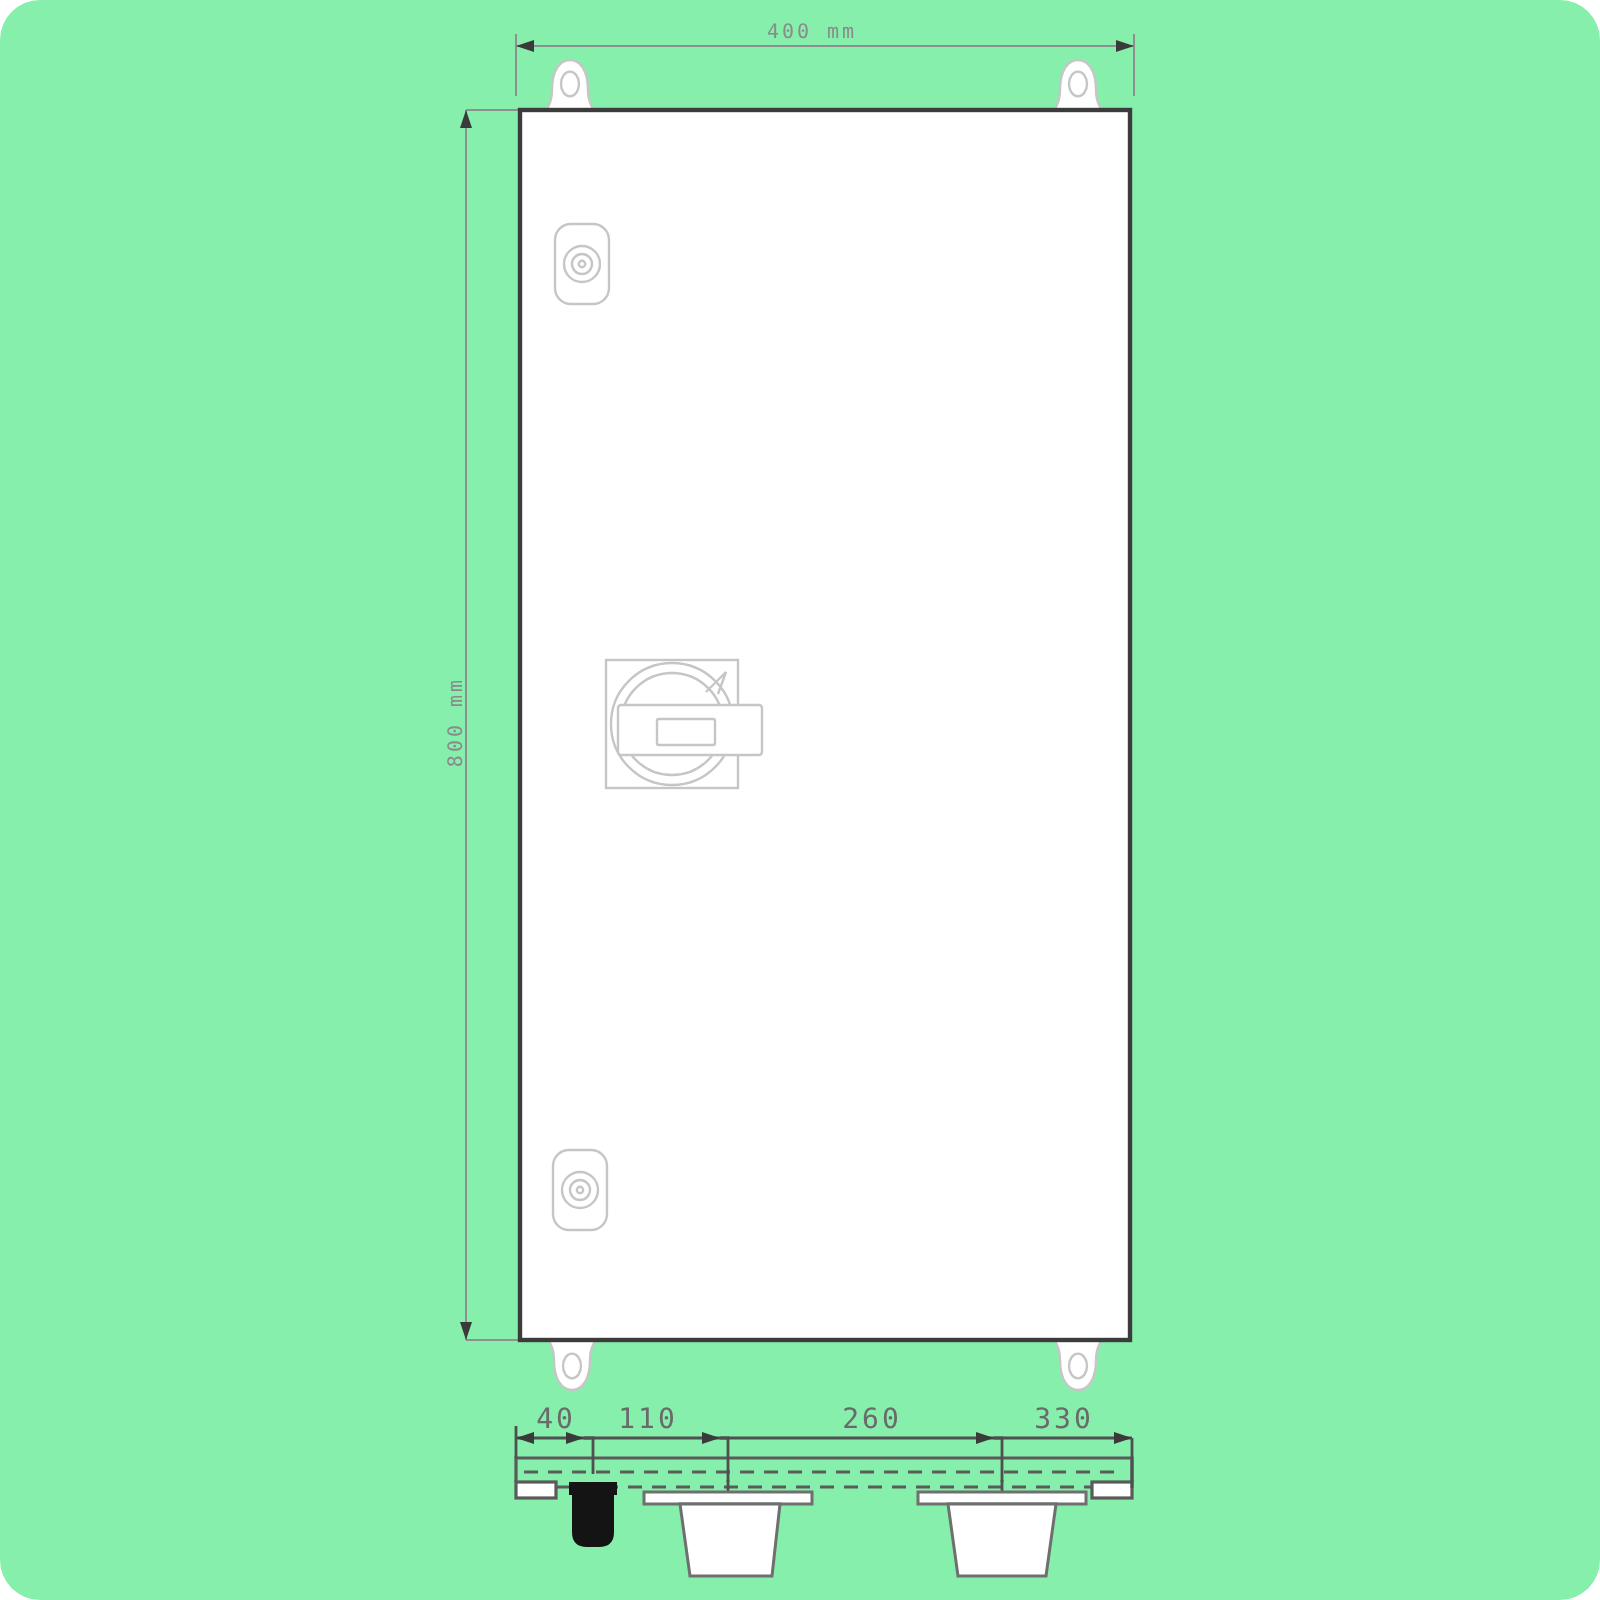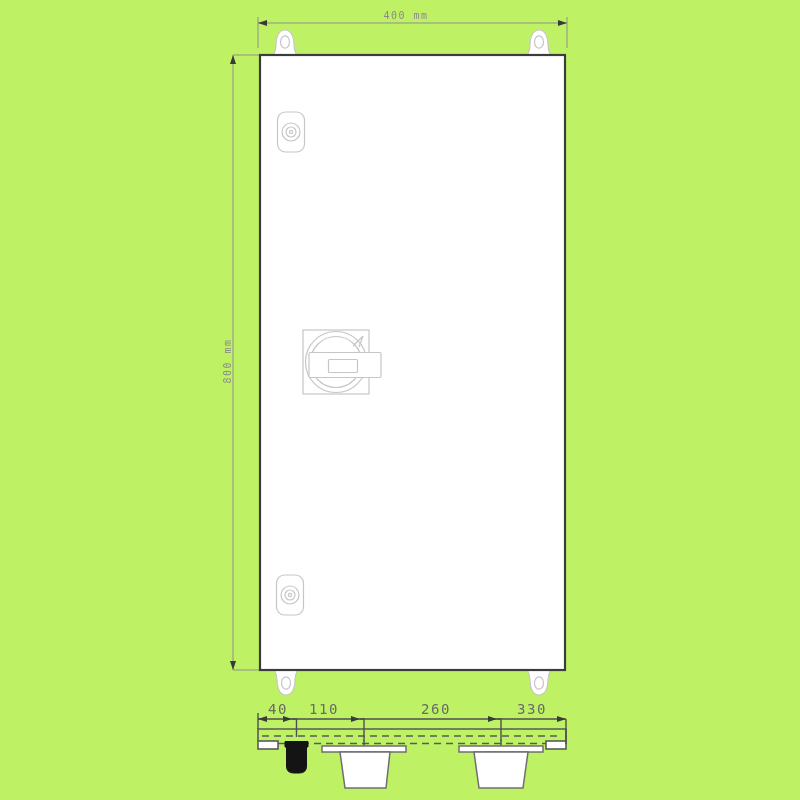--- a/index.html
+++ b/index.html
@@ -7,22 +7,23 @@
     padding: 0;
     width: 800px;
     height: 800px;
     background: #ffffff;
     font-family: "DejaVu Sans Mono", "Liberation Mono", monospace;
   }
   #canvas-wrap {
     position: relative;
     width: 800px;
     height: 800px;
-    background: #bef264;
+    background: #86efac;
     overflow: hidden;
+    border-radius: 20px;
   }
   svg { display: block; }
 
   
   .outline      { fill: #ffffff; stroke: #3c3c3c; stroke-width: 2.2px; }
   
   .detail       { fill: #ffffff; stroke: #c6c6c6; stroke-width: 1.2px; }
   .detail-open  { fill: none;    stroke: #c6c6c6; stroke-width: 1.2px; }
   
   .dim          { fill: none; stroke: #8f8f8f; stroke-width: 1px; }

